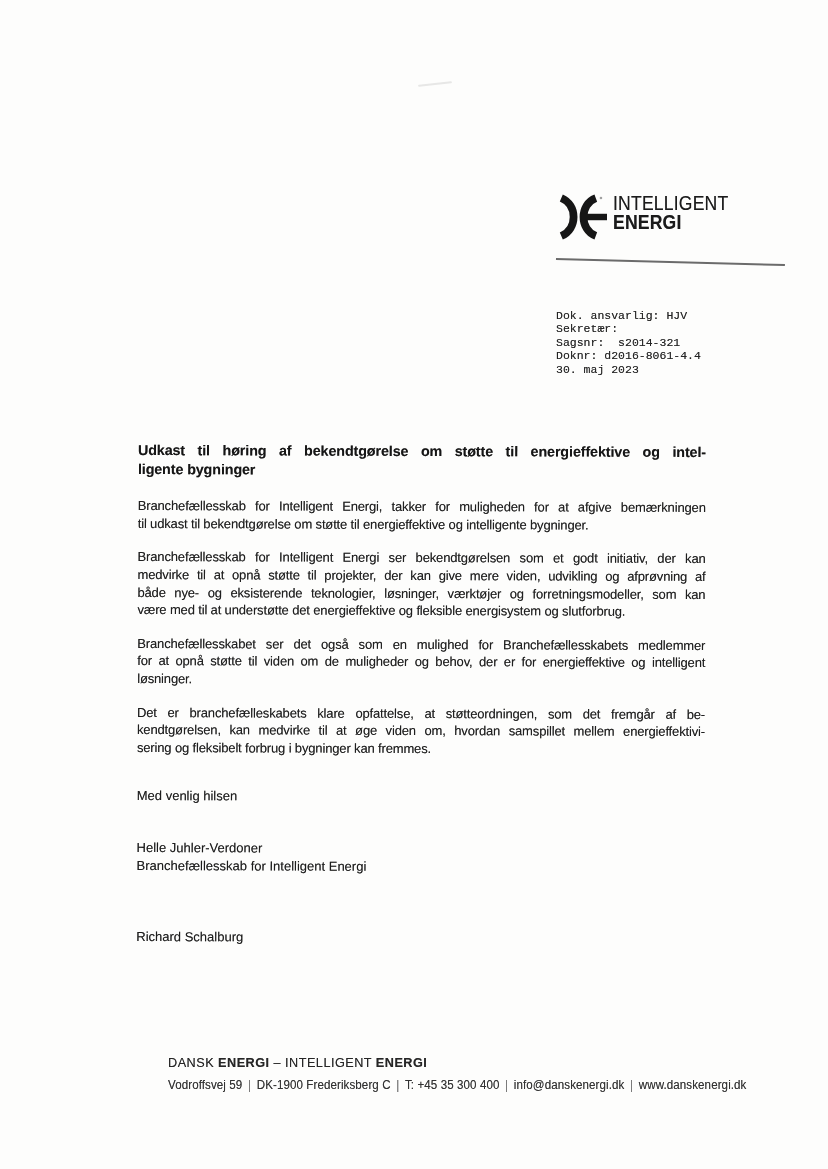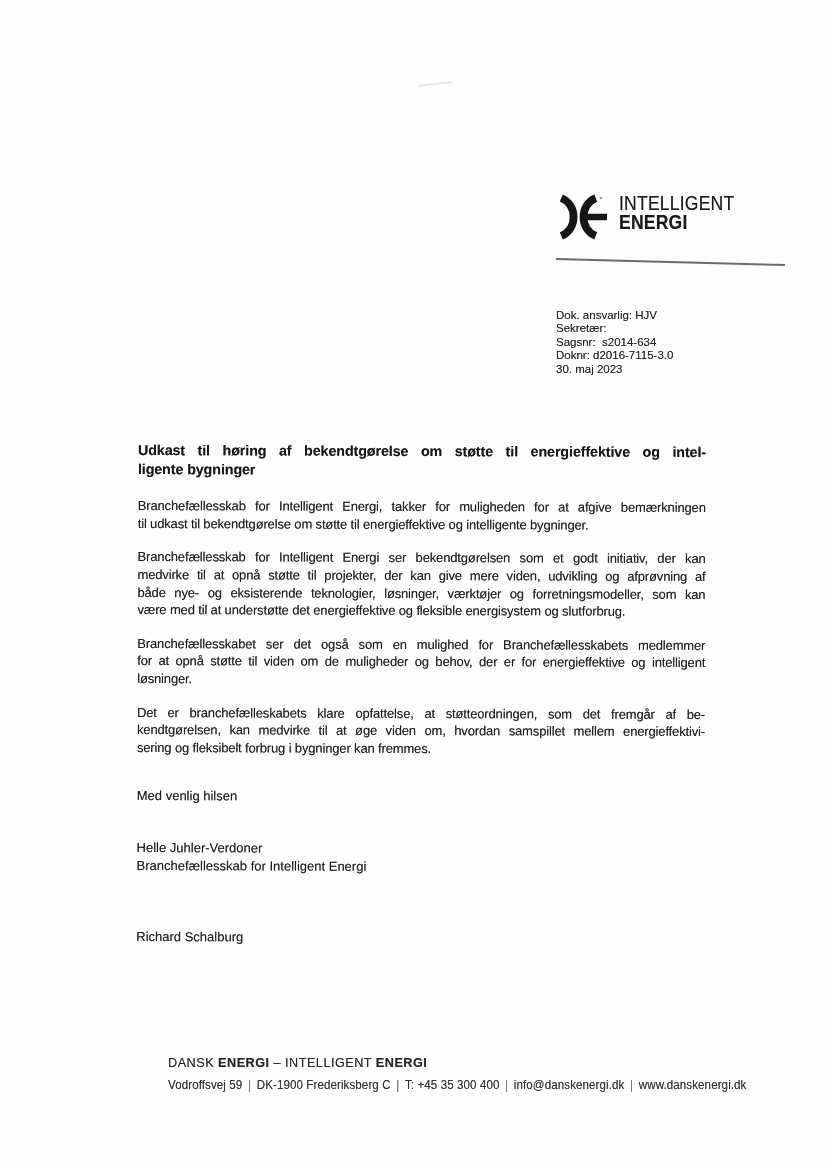--- a/index.html
+++ b/index.html
@@ -15,40 +15,40 @@
     text-shadow:0 0 0.5px rgba(45,45,45,0.55); 
   }
 
   
   .artifact {
     position:absolute; left:418px; top:83px; width:34px; height:2px;
     background:#999; opacity:0.22; transform:rotate(-6deg); border-radius:1px;
   }
 
   
-  .logo { position:absolute; left:557px; top:192px; display:flex; gap:12px; align-items:flex-start; }
+  .logo { position:absolute; left:557px; top:192px; display:flex; gap:6px; align-items:flex-start; }
   .logo svg { width:50px; height:50px; display:block; }
   .logo-text {
     transform:scaleX(0.88); transform-origin:left top;
     font-size:20px; line-height:18.5px; color:#1b1b1b; letter-spacing:0.2px;
     padding-top:2px;
   }
   .logo-text .l1 { font-weight:400; }
   .logo-text .l2 { font-weight:700; }
 
   
   .divider {
     position:absolute; left:556px; top:258px; width:229px; height:2px;
     background:#6b6b6b; transform:rotate(1.5deg); transform-origin:left center;
   }
 
   
   .meta {
     position:absolute; left:556px; top:309px;
-    font-size:11.5px; line-height:13.4px; color:#242424;
+    font-size:11.5px; line-height:13.4px; color:#242424;font-family:Liberation Mono, monospace;
   }
   .meta .meta-line { white-space:pre; }
 
   
   .main {
     position:absolute; left:138px; top:441px; width:568px;
     transform:rotate(0.2deg); transform-origin:left top;
   }
   .title { margin-bottom:19px; }
   .title div {
@@ -96,22 +96,22 @@
       <div class="l1">INTELLIGENT</div>
       <div class="l2">ENERGI</div>
     </div>
   </div>
 
   <div class="divider"></div>
 
   <div class="meta">
       <div class="meta-line">Dok. ansvarlig: HJV</div>
       <div class="meta-line">Sekretær:</div>
-      <div class="meta-line">Sagsnr:  s2014-634</div>
-      <div class="meta-line">Doknr: d2016-7115-3.0</div>
+      <div class="meta-line">Sagsnr:  s2014-321</div>
+      <div class="meta-line">Doknr: d2016-8061-4.4</div>
       <div class="meta-line">30. maj 2023</div>
     </div>
 
   <div class="main">
     <div class="title">
         <div>Udkast til høring af bekendtgørelse om støtte til energieffektive og intel-</div>
         <div>ligente bygninger</div>
       </div>
 
     <div class="para">

